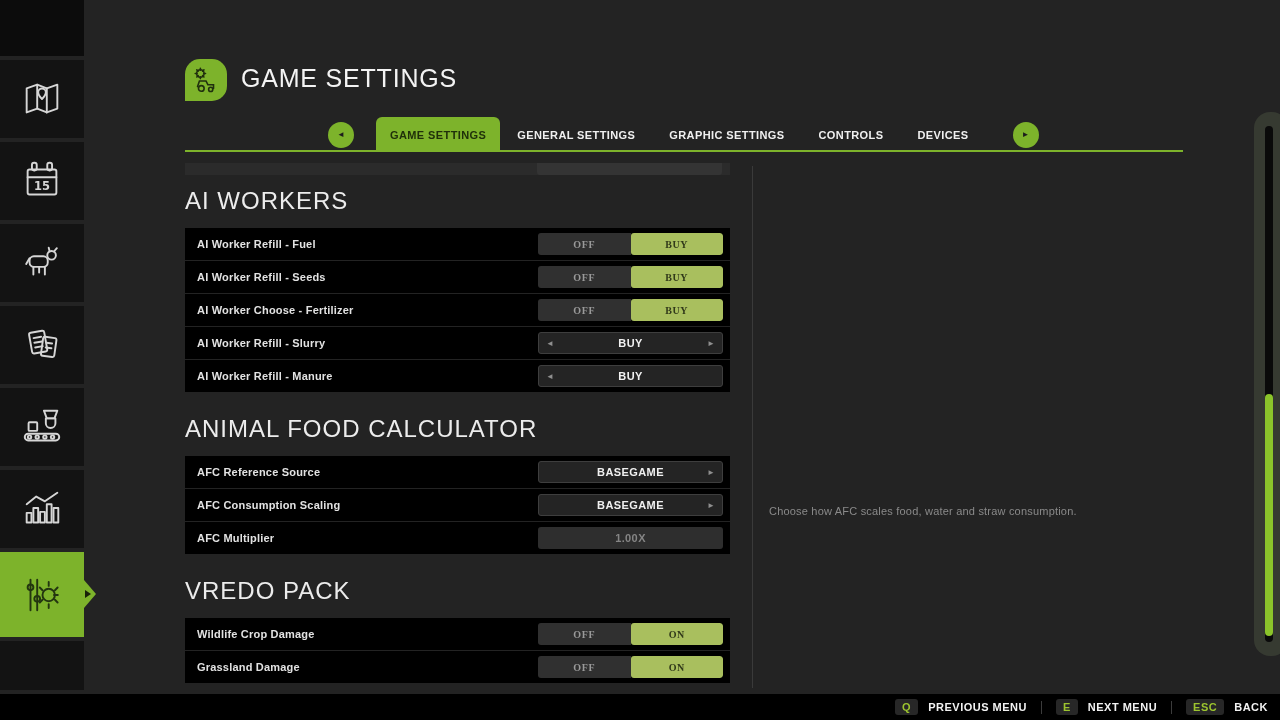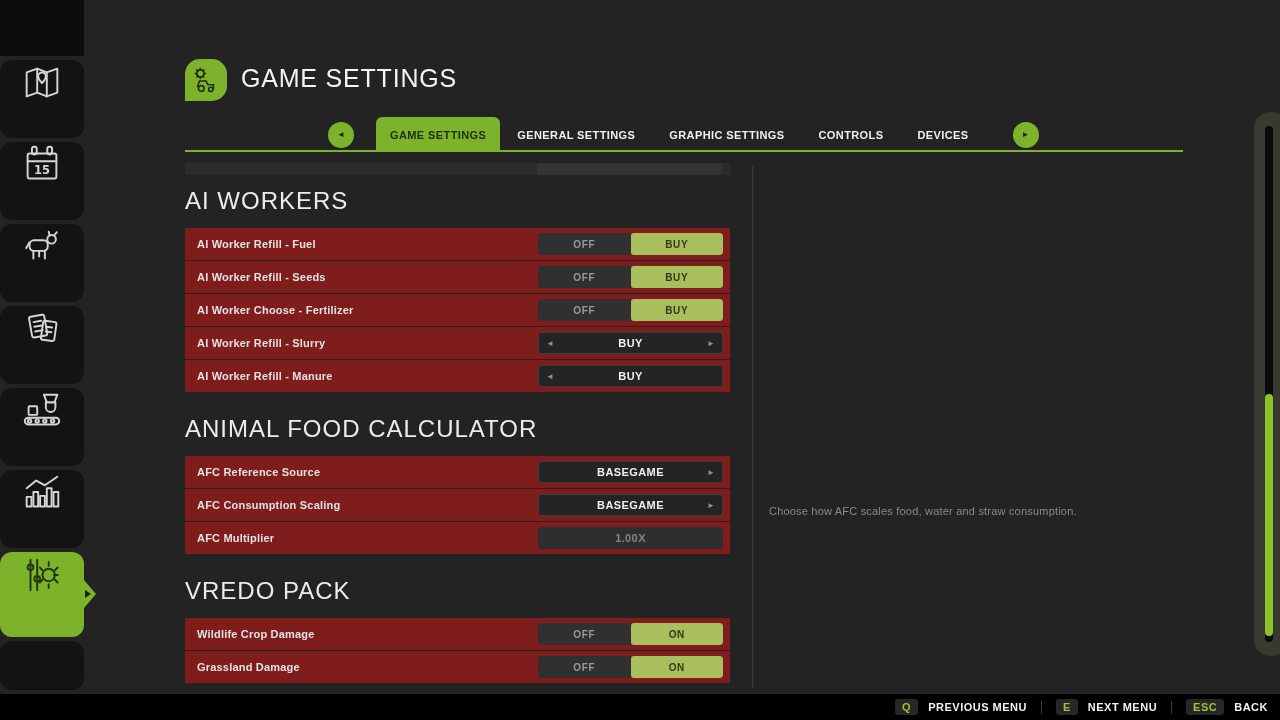--- a/index.html
+++ b/index.html
@@ -3,21 +3,21 @@
 <meta charset="utf-8">
 <style>
   * { margin:0; padding:0; box-sizing:border-box; }
   html,body { width:1280px; height:720px; overflow:hidden; background:#232323;
               font-family:"Liberation Sans", sans-serif; }
 
   
   #sidebar { position:absolute; left:0; top:0; width:84px; height:694px; background:#232323; }
   .side-top-box { width:84px; height:56px; background:#0c0c0c; }
   .side-cell { width:84px; height:78px; margin-top:4px; background:#131313;
-               display:flex; justify-content:center; cursor:pointer;border-radius:12px; }
+               display:flex; align-items:center; justify-content:center; cursor:pointer; }
   .side-cell.active { height:85px; background:#7db32b; position:relative; }
   .side-cell.filler { background:#131313; }
   .side-cell svg { width:46px; height:46px; }
   .active-tip { position:absolute; left:84px; top:580px; width:0; height:0;
                 border-top:14px solid transparent; border-bottom:14px solid transparent;
                 border-left:12px solid #7db32b; }
   .active-tip-dot { position:absolute; left:85px; top:590px; width:0; height:0;
                 border-top:4px solid transparent; border-bottom:4px solid transparent;
                 border-left:6px solid #182208; }
 
@@ -43,26 +43,26 @@
   #tab-underline { position:absolute; left:185px; top:150px; width:998px; height:2px; background:#7db32b; }
 
   
   #settings-list { position:absolute; left:185px; top:163px; width:545px; }
   .sliver-row { height:12px; background:#2b2b2b; position:relative; margin-bottom:11px; }
   .sliver-control { position:absolute; left:352px; top:0; width:185px; height:12px;
                     background:#343434; border-radius:0 0 3px 3px; }
   .section-title { height:30px; line-height:30px; font-size:24px; color:#ececec;
                    letter-spacing:1px; margin-bottom:12px; font-weight:normal; }
   .section-title.gap { margin-top:22px; }
-  .setting-row { height:32px; margin-bottom:1px; background:#7f1d1d;
+  .setting-row { height:32px; margin-bottom:1px; background:#000000;
                  display:flex; align-items:center; justify-content:space-between; }
   .setting-label { padding-left:12px; font-size:11px; font-weight:bold; color:#e2e2e2;
                    letter-spacing:0.2px; }
   .control { width:185px; height:22px; margin-right:7px; position:relative; }
-  .toggle { display:flex; border-radius:3px; overflow:hidden; height:100%; cursor:pointer; }
+  .toggle { display:flex; border-radius:3px; overflow:hidden; height:100%; cursor:pointer;font-family:Liberation Serif, serif; }
   .toggle .opt { flex:1; display:flex; align-items:center; justify-content:center;
                  font-size:10px; font-weight:bold; letter-spacing:0.6px;
                  background:#303030; color:#9a9a9a; }
   .toggle .opt.selected { background:#a9bf5e; color:#31391a; border-radius:3px; }
   .selector { height:100%; background:#242424; border:1px solid #3e3e3e; border-radius:3px;
               display:flex; align-items:center; justify-content:center;
               font-size:11px; font-weight:bold; color:#f0f0f0; letter-spacing:0.4px; cursor:pointer; }
   .sel-arrow { position:absolute; top:0; height:100%; display:flex; align-items:center;
                font-size:8px; color:#8f8f8f; cursor:pointer; }
   .sel-arrow.left { left:8px; } .sel-arrow.right { right:8px; }

